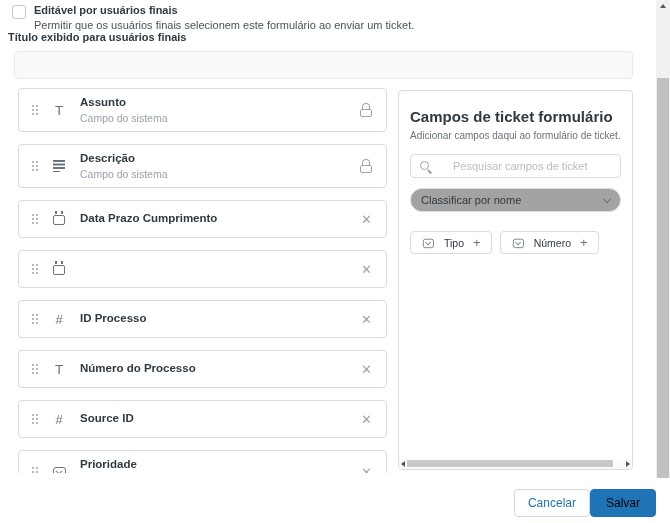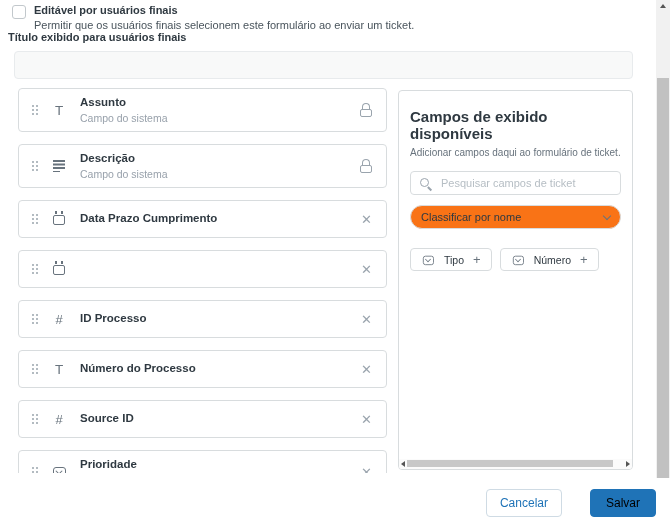--- a/index.html
+++ b/index.html
@@ -76,30 +76,30 @@
 
   
   .available-panel{
     position:absolute;left:398px;top:90px;width:235px;height:380px;box-sizing:border-box;
     background:#fff;border:1px solid #d8dcde;border-radius:4px;padding:17px 11px;overflow:hidden;
   }
   .panel-title{font-size:15px;font-weight:bold;color:#2f3941;}
   .panel-sub{font-size:10px;color:#68737d;margin-top:5px;}
   .search-field{
     margin-top:13px;height:24px;box-sizing:border-box;border:1px solid #d8dcde;border-radius:4px;
-    display:flex;align-items:center;padding:8px 8px;gap:7px;background:#fff;
+    display:flex;align-items:center;padding:8px 8px;gap:19px;background:#fff;
   }
   .search-icon{position:relative;width:13px;height:13px;flex:none;}
   .search-icon::before{content:"";position:absolute;left:1px;top:1px;width:7px;height:7px;border:1.5px solid #9aa4ad;border-radius:50%;}
   .search-icon::after{content:"";position:absolute;left:9px;top:9px;width:4.5px;height:1.5px;background:#9aa4ad;transform:rotate(45deg);transform-origin:left center;}
   .search-input{border:none;outline:none;flex:1;background:transparent;font-family:"Liberation Sans",sans-serif;font-size:11px;color:#2f3941;min-width:0;}
   .search-input::placeholder{color:#b6bec4;}
   .sort-select{
     margin-top:10px;height:24px;box-sizing:border-box;border:1px solid #d8dcde;border-radius:12px;
-    display:flex;align-items:center;justify-content:space-between;padding:0 10px;font-size:11px;color:#2f3941;cursor:pointer;background:#f97316;
+    display:flex;align-items:center;justify-content:space-between;padding:0 10px;font-size:11px;color:#2f3941;cursor:pointer;background:#a3a3a3;
   }
   .select-chevron{width:5px;height:5px;border-right:1.5px solid #68737d;border-bottom:1.5px solid #68737d;transform:rotate(45deg);margin-top:-3px;}
   .avail-list{margin-top:19px;display:flex;flex-direction:row;gap:8px;}
   .avail-item{
     box-sizing:border-box;height:23px;border:1px solid #d8dcde;border-radius:4px;background:#fff;
     display:flex;align-items:center;padding:0 10px;gap:9px;cursor:grab;
   }
   .avail-item .ficon{width:14px;height:12px;margin-right:0;transform:scale(.85);}
   .avail-title{font-size:10.5px;color:#2f3941;flex:1;}
   .plus{margin-left:auto;color:#68737d;font-size:13px;line-height:1;cursor:pointer;}
@@ -111,21 +111,21 @@
   .h-arrow.left{left:2px;border-right:4px solid #555;}
   .h-arrow.right{right:2px;border-left:4px solid #555;}
   .hthumb{position:absolute;left:8px;top:1px;width:206px;height:7px;background:#c8c8c8;cursor:grab;}
 
   
   .vscrollbar{position:absolute;right:0;top:0;width:14px;height:478px;background:#f1f1f1;}
   .v-arrow-up{position:absolute;top:4px;left:4px;width:0;height:0;border-left:3px solid transparent;border-right:3px solid transparent;border-bottom:4px solid #555;cursor:pointer;}
   .vthumb{position:absolute;top:78px;left:1px;width:12px;height:400px;background:#c1c1c1;cursor:grab;}
 
   
-  .footer{position:absolute;right:14px;bottom:6px;display:flex;gap:28px;}
+  .footer{position:absolute;right:14px;bottom:6px;display:flex;gap:0;}
   .btn{height:28px;border-radius:4px;font-family:"Liberation Sans",sans-serif;font-size:12px;cursor:pointer;}
   .btn-secondary{background:#fff;color:#1f73b7;border:1px solid #cfdbe4;padding:0 13px;}
   .btn-primary{background:#1f73b7;color:#000000;border:1px solid #1f73b7;padding:0 15px;}
 </style>
 </head>
 <body>
 
 <div class="screen">
 
   <div class="checkbox-row">
@@ -205,21 +205,21 @@
         <span class="ficon icon-dropdown"></span>
         <div class="field-texts">
           <div class="field-title">Prioridade</div>
           <div class="field-sub">Campo do sistema</div>
         </div>
         <span class="trailing icon-close"></span>
       </div>
     </div>
 
   <aside class="available-panel">
-    <div class="panel-title">Campos de exibido disponíveis</div>
+    <div class="panel-title">Campos de ticket formulário</div>
     <div class="panel-sub">Adicionar campos daqui ao formulário de ticket.</div>
 
     <div class="search-field">
       <span class="search-icon"></span>
       <input class="search-input" placeholder="Pesquisar campos de ticket" style="">
     </div>
 
     <div class="sort-select">
       <span>Classificar por nome</span>
       <span class="select-chevron"></span>

